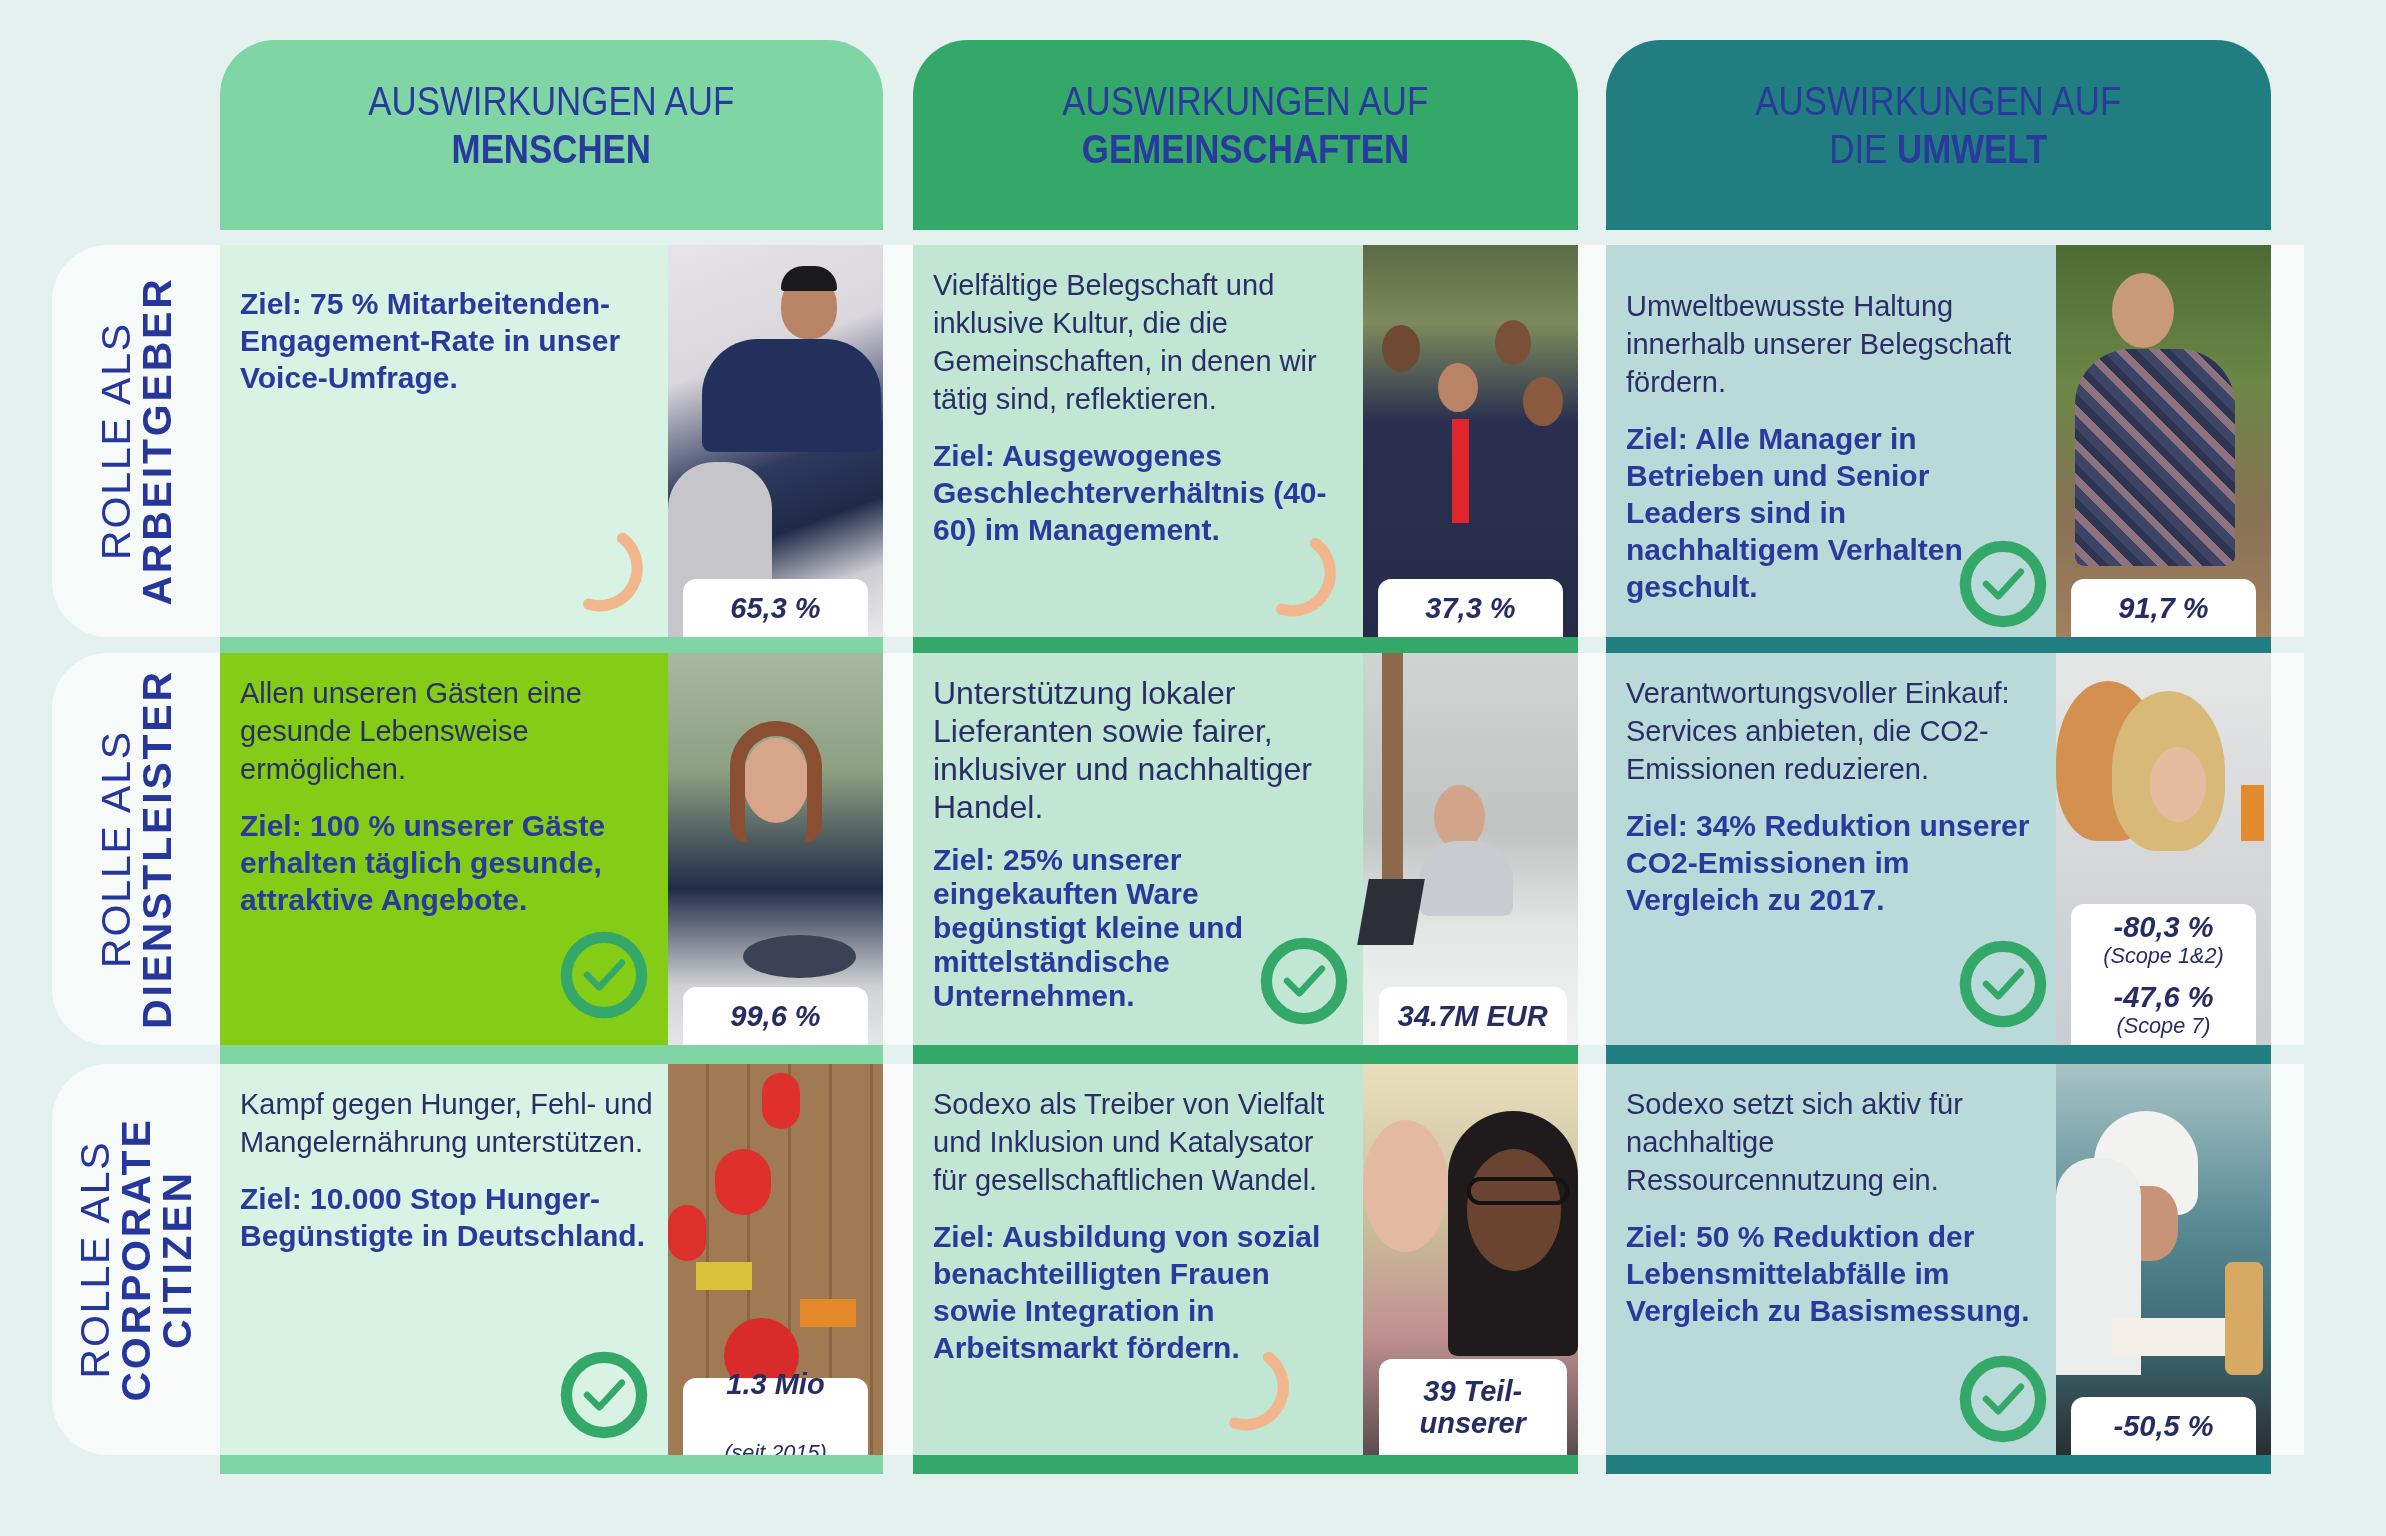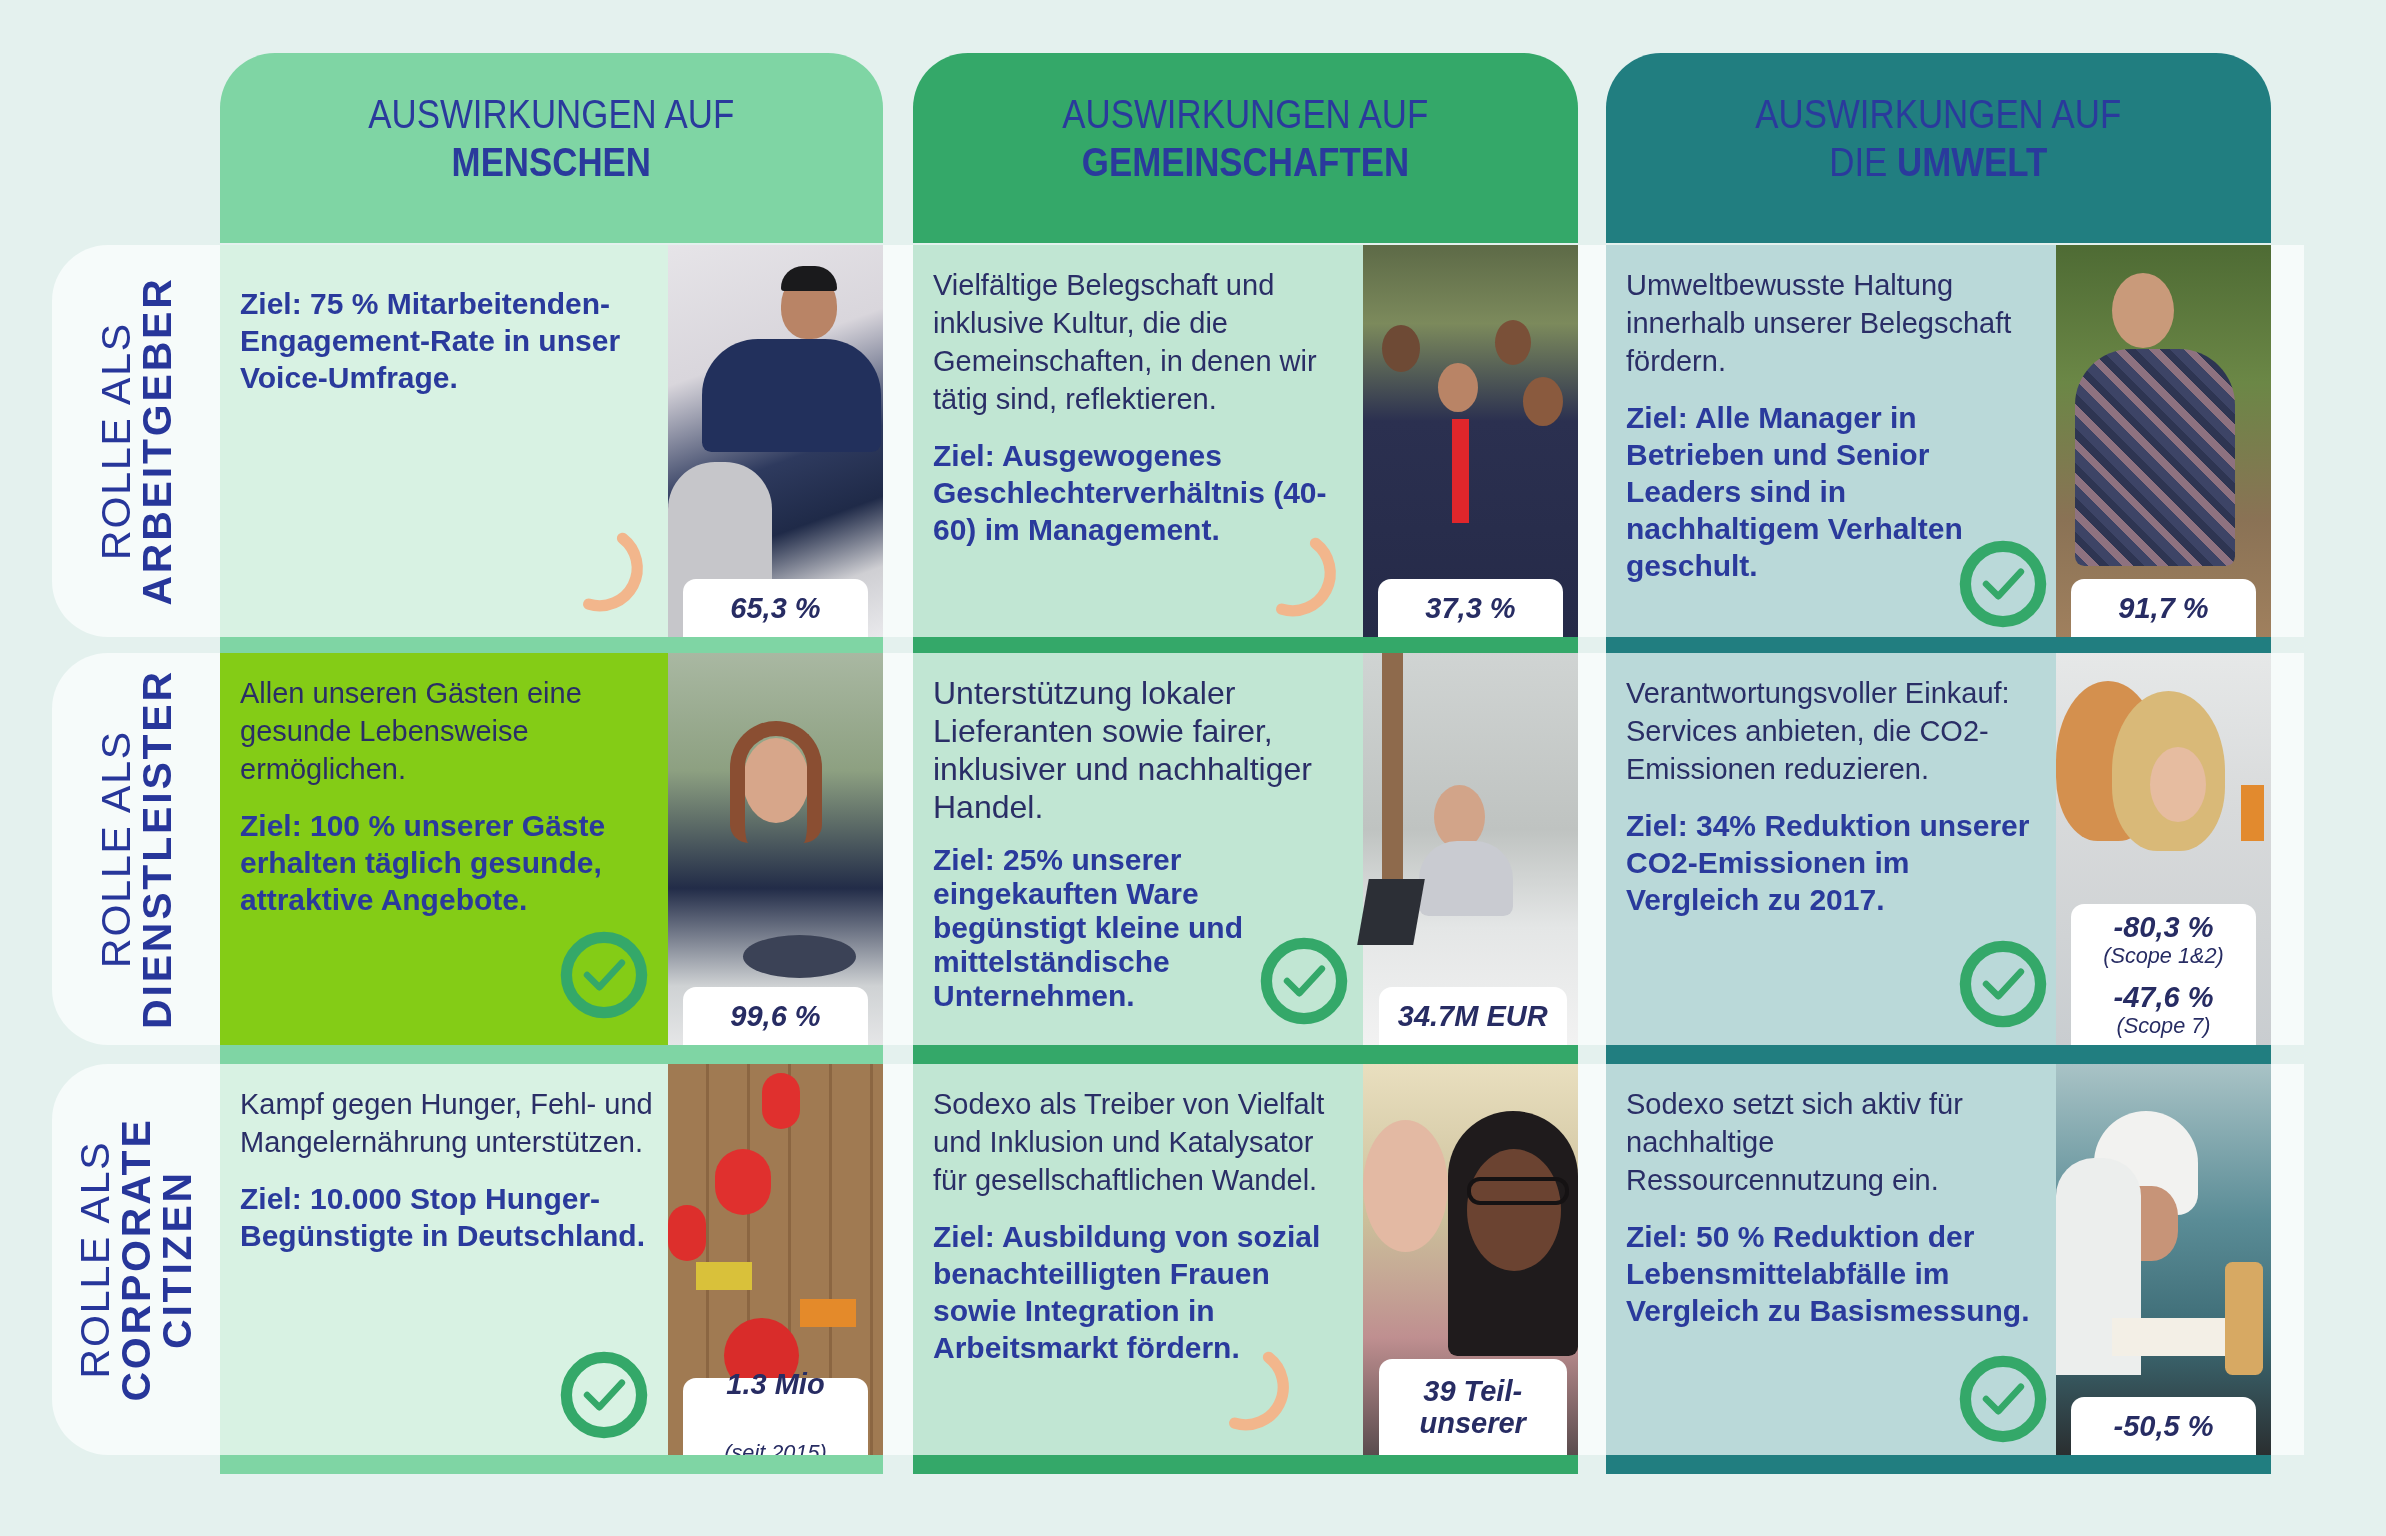--- a/index.html
+++ b/index.html
@@ -27,21 +27,21 @@
     white-space: nowrap;
     text-align: center;
     color: #27369a;
     line-height: 1.0;
   }
   .row-label .thin { font-size: 41px; font-weight: 400; letter-spacing: 1.9px; display:block; }
   .row-label .bold { font-size: 41px; font-weight: 700; letter-spacing: 2.8px; display:block; }
 
   
   .col-header {
-    position: absolute; top: 53px; height: 190px;
+    position: absolute; top: 40px; height: 190px;
     border-radius: 55px 55px 0 0;
     display: flex; flex-direction: column; align-items: center; justify-content: center;
     text-align: center; color: #2a3a9c;
     padding-bottom: 19px;
   }
   .col-header .line1 { font-size: 41px; font-weight: 400; letter-spacing: 0px; transform: scaleX(0.85); }
   .col-header .line2 { font-size: 41px; font-weight: 700; transform: scaleX(0.85); margin-top: 1.9px; }
   .col-header .line2 .thin { font-weight: 400; }
 
   
@@ -173,21 +173,21 @@
     <div class="abs" style="left:75px;top:118px;width:40px;height:49px;border-radius:50%;background:#b98466;"></div>
     <div class="abs" style="left:160px;top:132px;width:40px;height:49px;border-radius:50%;background:#8a5a3e;"></div>
     <div class="abs" style="left:89px;top:174px;width:17px;height:104px;background:#e0262b;"></div>
   </div>
   <div class="badge" style="right:15px;width:185px;height:58px;">
     <div class="val">37,3 %</div>
   </div>
 </div>
 
 <div class="cell" style="left:1606px;top:245px;width:665px;height:392px;background:#bad9d9;">
-  <div class="text-area" style="width:443px;">
+  <div class="text-area" style="width:443px;margin-top:21px;">
     <div class="desc">Umweltbewusste Haltung innerhalb unserer Belegschaft fördern.</div>
     <div class="goal">Ziel: Alle Manager in Betrieben und Senior Leaders sind in nachhaltigem Verhalten geschult.</div>
   </div>
   <svg class="status-icon" style="left:350px;top:292px;width:94px;height:94px;" viewBox="0 0 100 100" width="94" height="94">
       <use href="#check-circle"></use>
     </svg>
   <div class="photo" style="width:215px;background:linear-gradient(180deg,#4e6b34 0%,#6b8746 35%,#8a7255 70%,#a0805e 100%);">
     <div class="abs" style="left:56px;top:28px;width:62px;height:75px;border-radius:50%;background:#c99a7a;"></div>
     <div class="abs" style="left:19px;top:104px;width:160px;height:217px;border-radius:56px 56px 9.4px 9.4px;background:repeating-linear-gradient(45deg,#3d4466 0 9.4px,#8e7280 9.4px 17px,#2e3552 17px 24.5px);"></div>
   </div>

